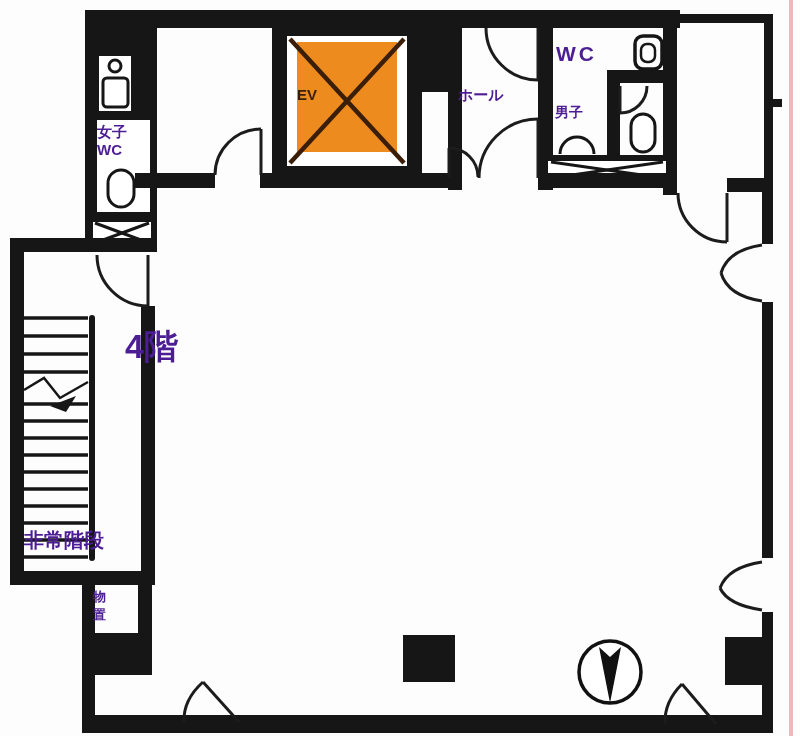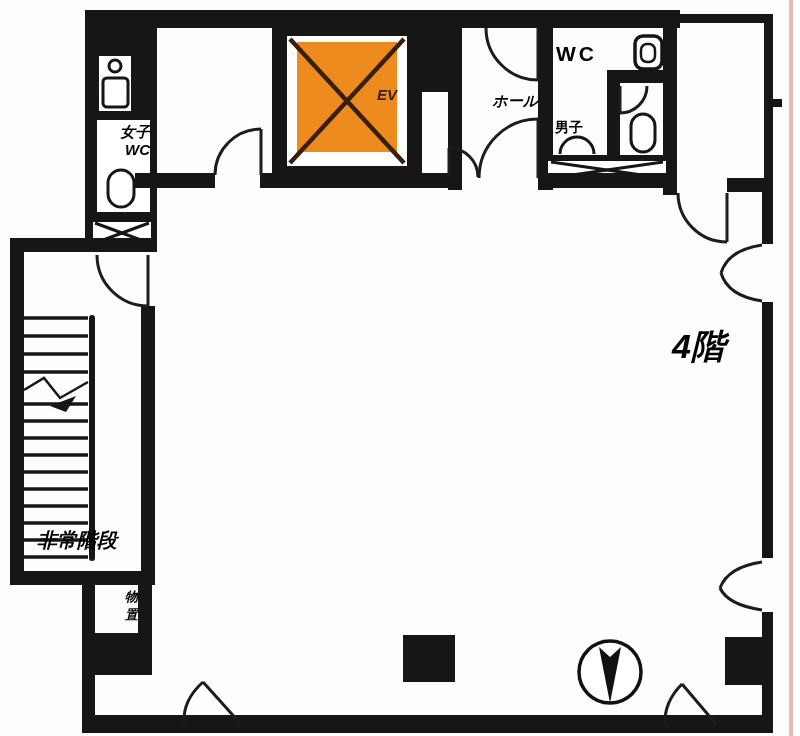--- a/index.html
+++ b/index.html
@@ -1,22 +1,22 @@
 <!DOCTYPE html>
 <html><head>
 <meta charset="utf-8">
 <style>
   html,body{margin:0;padding:0;background:#ffffff;}
   .plan{position:relative;width:800px;height:736px;background:#fdfdfd;overflow:hidden;
         font-family:"Liberation Sans","DejaVu Sans",sans-serif;}
   .w{position:absolute;background:#161616;}
   .room{position:absolute;background:#ffffff;}
   .orange{position:absolute;}
-  .lbl{position:absolute;font-weight:bold;color:#000000;white-space:pre-line;}
-  .center{text-align:right;font-style:italic;}
+  .lbl{position:absolute;font-weight:bold;color:#4c1d95;white-space:pre-line;}
+  .center{text-align:left;}
   svg.overlay{position:absolute;left:0;top:0;pointer-events:none;}
   .xbox{position:absolute;background:#ffffff;border-top:6px solid #161616;border-bottom:6px solid #161616;box-sizing:border-box;}
   .rail{position:absolute;background:#161616;border-radius:3px;}
   .pink{position:absolute;background:#eab9b9;}
 </style>
 </head>
 <body>
 
 <div class="plan">
 
@@ -137,23 +137,23 @@
       <rect x="631" y="114" width="24" height="38" rx="12" stroke-width="3" fill="#ffffff"></rect>
     </g>
 
     <g>
       <circle cx="610" cy="672" r="31" fill="#ffffff" stroke="#111111" stroke-width="3.5"></circle>
       <polygon points="599,647 610,703 621,647 610,657" fill="#111111"></polygon>
     </g>
   </svg>
 
   <div class="lbl center" style="left:297px;top:86px;width:100px;font-size:15px;color:#3a2008;">EV</div>
-  <div class="lbl center" style="left:458px;top:92px;width:80px;font-size:15px;">ホール</div>
+  <div class="lbl center" style="left:458px;top:86px;width:80px;font-size:15px;">ホール</div>
   <div class="lbl" style="left:556px;top:42px;font-size:21px;letter-spacing:3px;">WC</div>
-  <div class="lbl" style="left:555px;top:104px;font-size:14px;margin-top:15px;">男子</div>
+  <div class="lbl" style="left:555px;top:104px;font-size:14px;">男子</div>
   <div class="lbl center" style="left:97px;top:123px;width:53px;font-size:15px;line-height:1.2;">女子
 WC</div>
   <div class="lbl center" style="left:24px;top:527px;width:93px;font-size:20px;">非常階段</div>
   <div class="lbl center" style="left:93px;top:588px;width:45px;font-size:13px;line-height:1.35;">物
 置</div>
 
   <div class="lbl center" style="left:125px;top:308px;width:600px;font-size:34px;margin-top:16px;">4階</div>
 
 </div>
 

